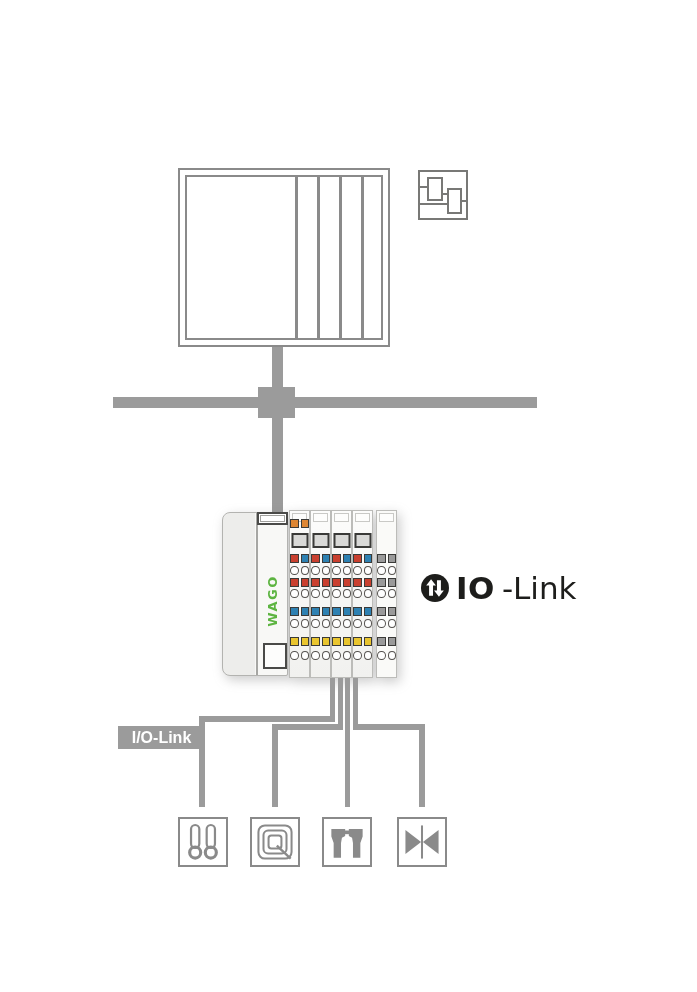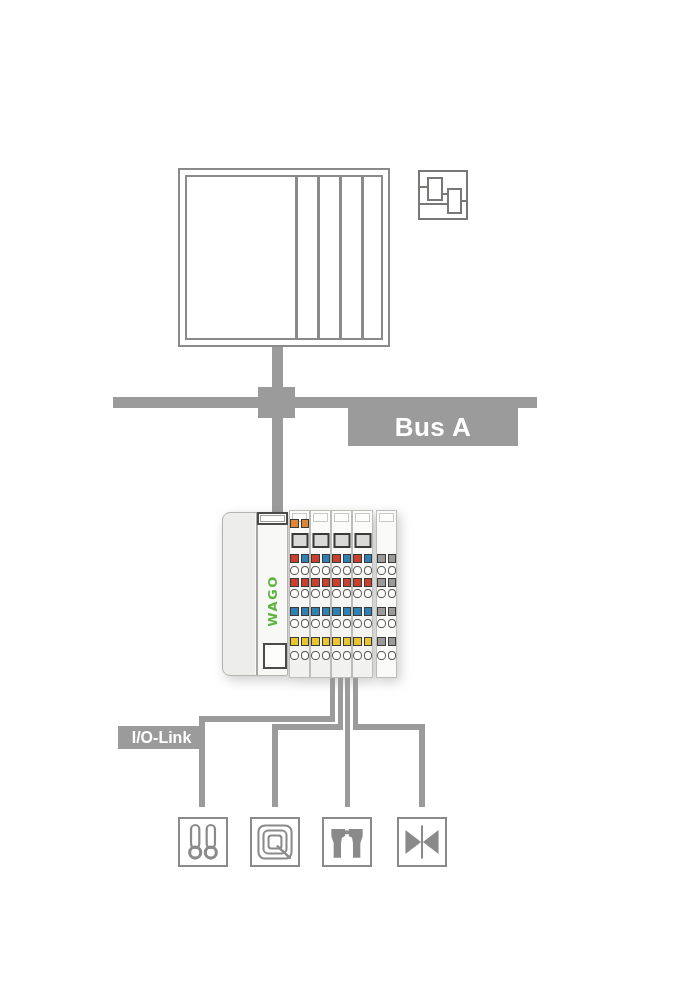--- a/index.html
+++ b/index.html
@@ -86,21 +86,20 @@
         <line x1="24" y1="24" x2="31" y2="24"></line>
         <rect x="10" y="8" width="14" height="22"></rect>
         <rect x="30" y="19" width="13" height="24"></rect>
       </g>
     </svg>
   </div>
 
   <div class="wire" style="left:113px;top:397px;width:424px;height:11px"></div>
   <div class="wire" style="left:272px;top:347px;width:11px;height:165px"></div>
   <div class="wire" style="left:258px;top:387px;width:37px;height:31px"></div>
-  <div class="bus-label">Bus A</div>
 
   <div class="module">
     <div class="coupler">
       <div class="coupler-groove"></div>
       <div class="coupler-display"></div>
       <div class="wago-logo">WAGO</div>
       <div class="coupler-square"></div>
     </div>
     <div class="slices" id="slices">
         <div class="slice">
@@ -277,20 +276,29 @@
             <span class="led" style="background: rgb(154, 154, 154);"></span>
           </div>
           <div class="lrow" style="top: 140px;">
             <span class="port"></span>
             <span class="port"></span>
           </div>
         </div>
       </div>
   </div>
 
+  <div class="iolink-logo">
+    <svg viewBox="0 0 27 27" width="28" height="28">
+      <circle cx="13.5" cy="13.5" r="13.5" fill="#1d1d1b"></circle>
+      <path fill="#fff" d="M7.8,21 V11 H5 L9.7,5 L14.4,11 H11.6 V21 Z"></path>
+      <path fill="#fff" d="M19.2,6 V16 H22 L17.3,22 L12.6,16 H15.4 V6 Z"></path>
+    </svg>
+    <span class="t-bold">IO</span>
+    <span class="t-rest">-Link</span>
+  </div>
 
   <div class="wire" style="left:330px;top:678px;width:5px;height:44px"></div>
   <div class="wire" style="left:199px;top:716px;width:136px;height:6px"></div>
   <div class="wire" style="left:199px;top:722px;width:6px;height:85px"></div>
   <div class="wire" style="left:338px;top:678px;width:5px;height:52px"></div>
   <div class="wire" style="left:272px;top:724px;width:71px;height:6px"></div>
   <div class="wire" style="left:272px;top:730px;width:6px;height:77px"></div>
   <div class="wire" style="left:345px;top:678px;width:5px;height:129px"></div>
   <div class="wire" style="left:353px;top:678px;width:5px;height:52px"></div>
   <div class="wire" style="left:353px;top:724px;width:72px;height:6px"></div>

